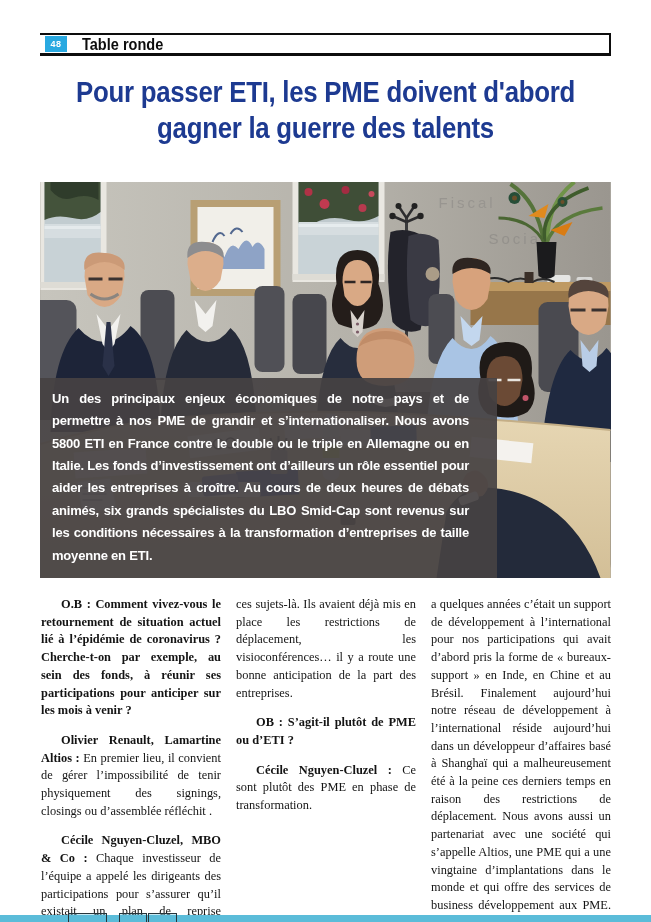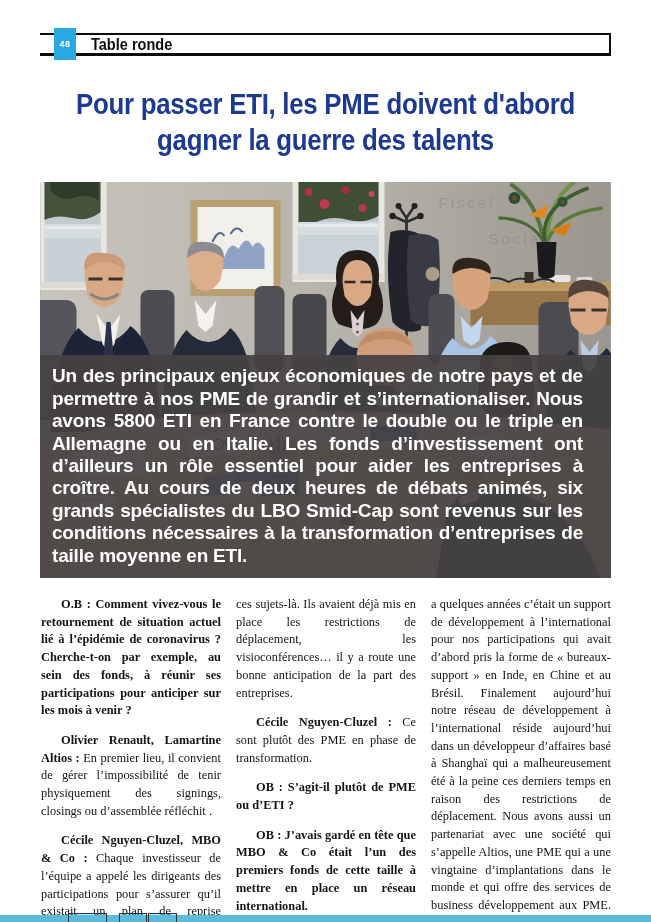--- a/index.html
+++ b/index.html
@@ -14,56 +14,56 @@
   }
   
   .header {
     position: absolute; left: 40px; top: 33px; width: 571px; height: 23px;
     border-top: 2px solid #0d0d0d;
     border-right: 2px solid #0d0d0d;
     border-bottom: 3px solid #0d0d0d;
     display: flex; align-items: center;
   }
   .page-badge {
-    width: 22px; height: 32px; margin-left: 14px;
+    width: 22px; height: 16px; margin-left: 5px;
     background: #29a9e1; color: #fff;
     font-family: "Liberation Sans", sans-serif;
     font-weight: bold; font-size: 9px;
     display: flex; align-items: center; justify-content: center;
     letter-spacing: 0.5px;
   }
   .section-title {
     font-family: "Liberation Sans", sans-serif;
     font-weight: bold; font-size: 16.5px; color: #0d0d0d;
     margin-left: 15px; letter-spacing: 0px;
     transform: scaleX(0.88); transform-origin: left center;
     white-space: nowrap;
   }
   
   .article-title {
-    position: absolute; left: 0; top: 86px; width: 651px;
+    position: absolute; left: 0; top: 74px; width: 651px;
     text-align: center; color: #1d3a91;
     font-family: "Liberation Sans", sans-serif;
     font-weight: bold; font-size: 30px; line-height: 36px;
     letter-spacing: -0.3px;
   }
   .article-title span { display:block; transform: scaleX(0.86); transform-origin: center; white-space: nowrap; }
   
   .photo-wrap {
     position: absolute; left: 40px; top: 182px;
     width: 571px; height: 396px; overflow: hidden;
     background: #b9b6ae;
   }
   .photo-wrap svg { display:block; }
   .photo-caption {
-    position: absolute; left: 0; bottom: 0; width: 571px;
+    position: absolute; left: 0; bottom: 0; width: 457px;
     background: rgba(70,66,67,0.93);
     color: #ffffff;
     font-family: "Liberation Sans", sans-serif;
-    font-weight: bold; font-size: 19px; line-height: 22.4px;
+    font-weight: bold; font-size: 13px; line-height: 22.4px;
     padding: 10px 28px 11px 12px;
     text-align: justify;
     letter-spacing: -0.2px;
   }
   
   .columns {
     position: absolute; left: 41px; top: 596px; width: 570px;
     display: flex; gap: 15px;
   }
   .col {
@@ -300,23 +300,22 @@
   </div>
 
   <div class="columns">
     <div class="col">
         <p><span class="b">O.B : Comment vivez-vous le retournement de situation actuel lié à l’épidémie de coronavirus ? Cherche-t-on par exemple, au sein des fonds, à réunir ses participations pour anticiper sur les mois à venir ?</span></p>
         <p><span class="b">Olivier Renault, Lamartine Altios : </span><span>En premier lieu, il convient de gérer l’impossibilité de tenir physiquement des signings, closings ou d’assemblée réfléchit .</span></p>
         <p><span class="b">Cécile Nguyen-Cluzel, MBO &amp; Co : </span><span>Chaque investisseur de l’équipe a appelé les dirigeants des participations pour s’assurer qu’il existait un plan de reprise d’activité.La réalité est qu’en fait les dirigeants anticipent beaucoup</span></p>
       </div>
     <div class="col">
         <p><span>ces sujets-là. Ils avaient déjà mis en place les restrictions de déplacement, les visioconférences… il y a route une bonne anticipation de la part des entreprises.</span></p>
+        <p><span class="b">OB : S’agit-il plutôt de PME ou d’ETI ?</span></p>
         <p><span class="b">Cécile Nguyen-Cluzel : </span><span>Ce sont plutôt des PME en phase de transformation.</span></p>
-        <p><span class="b">OB : S’agit-il plutôt de PME ou d’ETI ?</span></p>
-        <p><span class="b">OB : J’avais gardé en tête que MBO &amp; Co  était l’un des premiers fonds de cette taille à mettre en place un réseau international.</span></p>
       </div>
     <div class="col">
         <p><span>a quelques années c’était un support de développement à l’international pour nos participations qui avait d’abord pris la forme de « bureaux-support » en Inde, en Chine et au Brésil. Finalement aujourd’hui notre réseau de développement à l’international réside aujourd’hui dans un développeur d’affaires basé à Shanghaï qui a malheureusement été à la peine ces derniers temps en raison des restrictions de déplacement. Nous avons aussi un partenariat avec une société qui s’appelle Altios, une PME qui a une vingtaine d’implantations dans le monde et qui offre des services de business développement aux PME. Avec eux, on réfléchit assez en amont à la feuille de route à l’international</span></p>
       </div>
   </div>
 
   <div class="footer-bar"></div>
   <span class="footer-box b1"></span>
   <span class="footer-box b2"></span>
   <span class="footer-box b3"></span>

